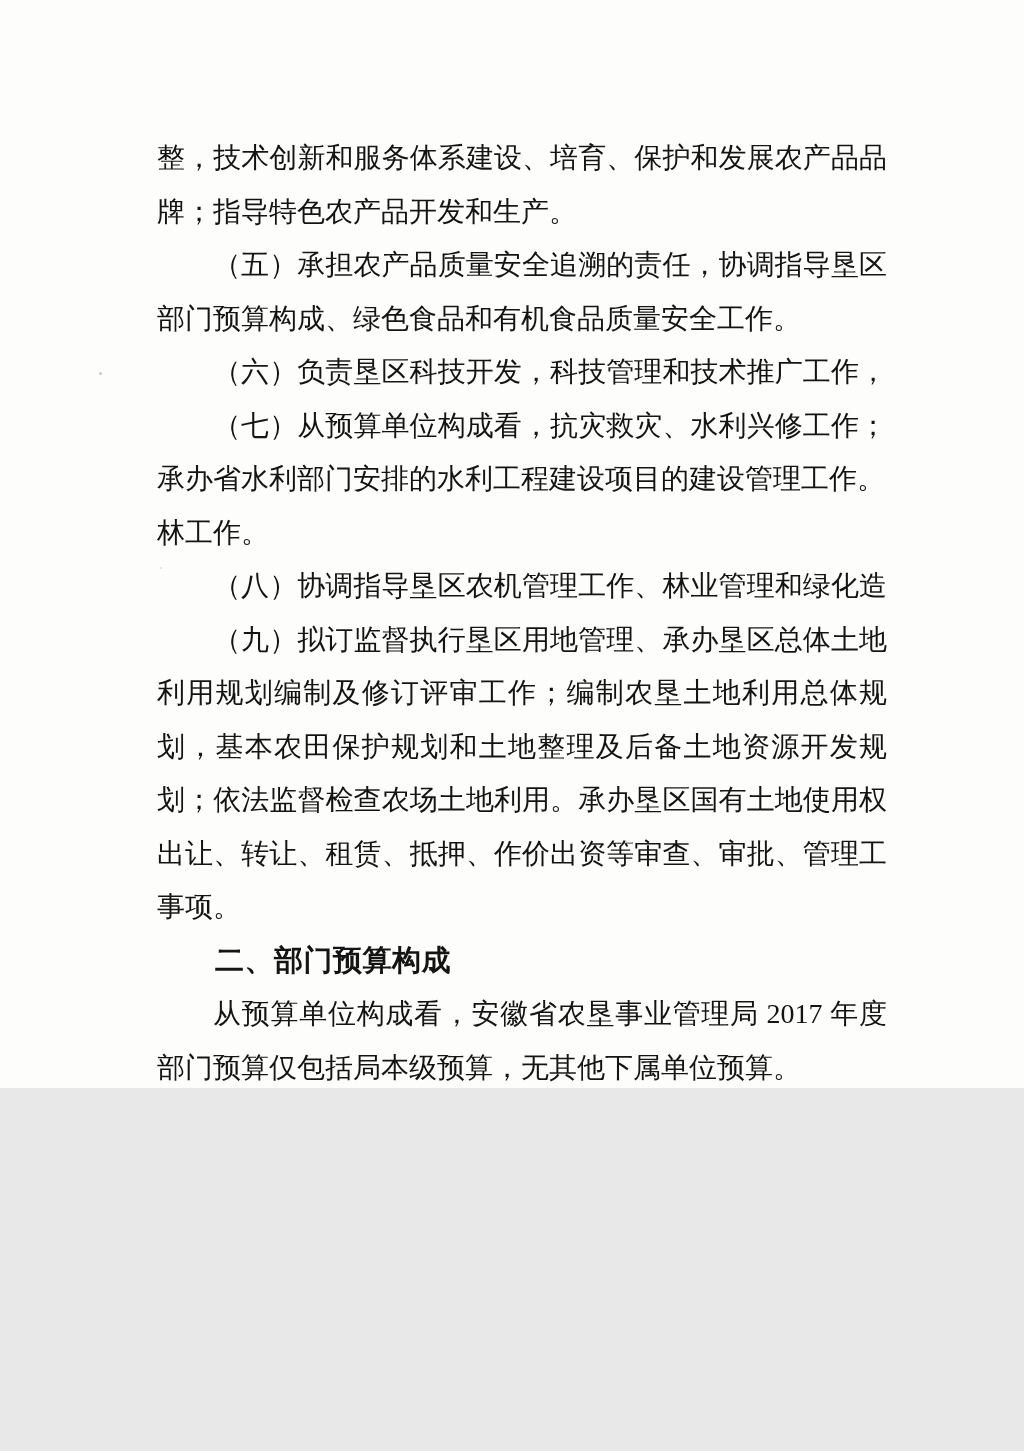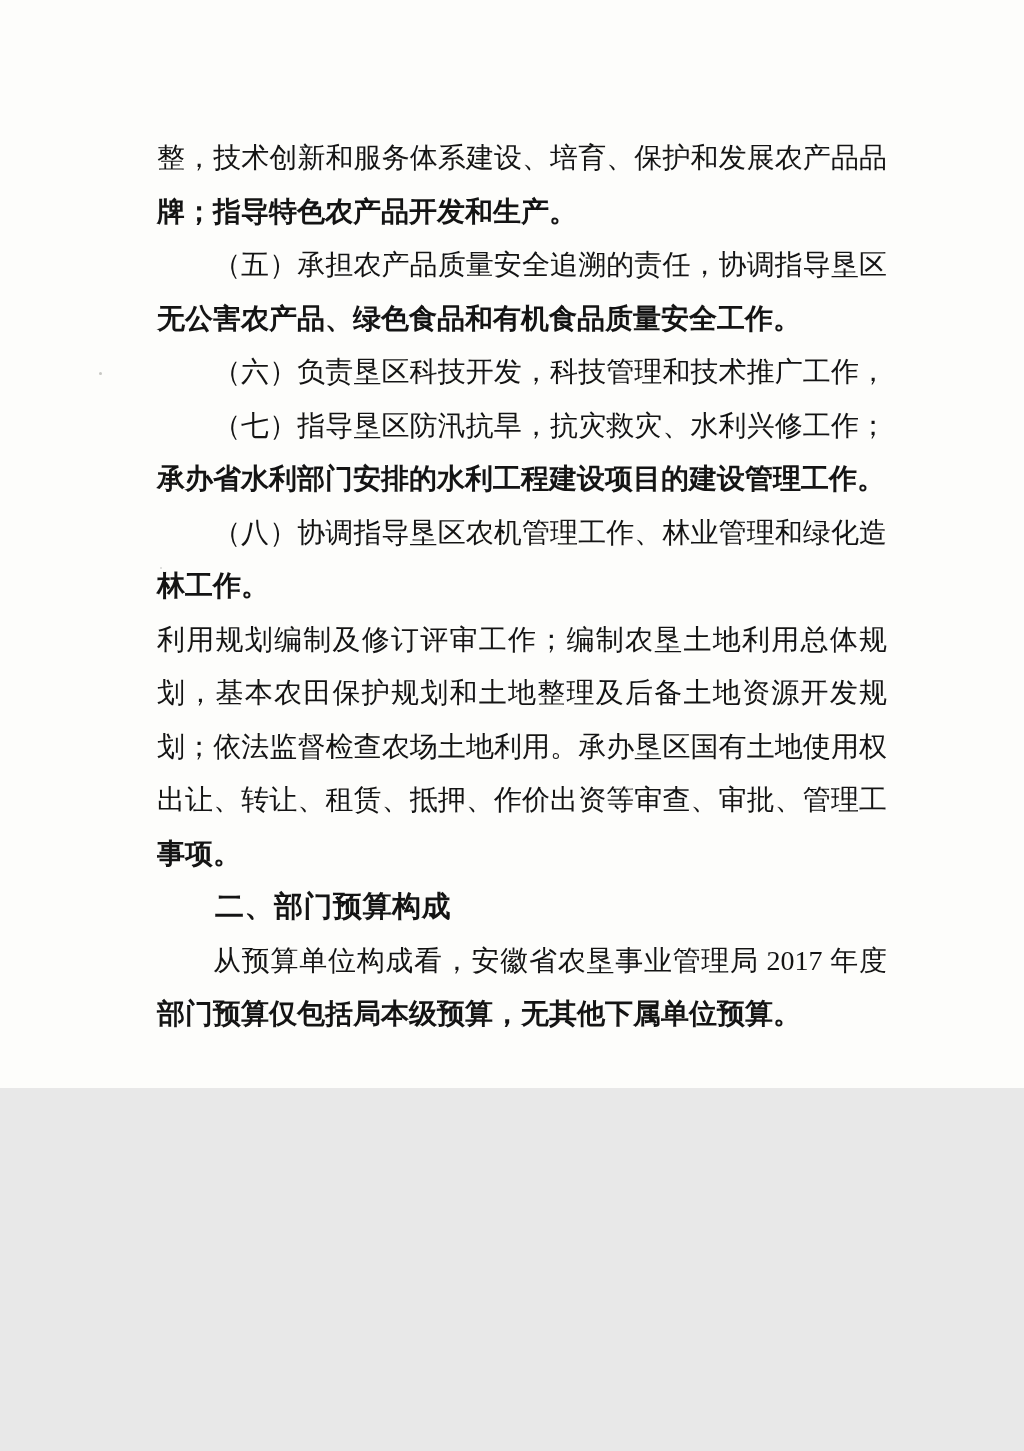--- a/index.html
+++ b/index.html
@@ -28,21 +28,20 @@
     line-height: 53.5px;
     height: 53.5px;
     white-space: normal;
     text-align: justify;
     text-align-last: justify;
     letter-spacing: 0;
     -webkit-font-smoothing: antialiased;
   }
   .line.last {
     text-align-last: left;
-    font-weight: bold;
   }
   .line.indent {
     text-indent: 2em;
   }
   .line.heading {
     font-family: Liberation Sans, sans-serif;
     font-weight: 700;
     font-size: 29px;
     letter-spacing: 0.5px;
   }
@@ -66,26 +65,27 @@
 </style>
 </head>
 <body>
 
 <div class="page">
 
   <div class="content">
     <div class="line">整，技术创新和服务体系建设、培育、保护和发展农产品品</div>
     <div class="line last">牌；指导特色农产品开发和生产。</div>
     <div class="line indent">（五）承担农产品质量安全追溯的责任，协调指导垦区</div>
-    <div class="line last">无公害农产品、绿色食品和有机食品质量安全工作。</div>
+    <div class="line last">部门预算构成、绿色食品和有机食品质量安全工作。</div>
     <div class="line indent">（六）负责垦区科技开发，科技管理和技术推广工作，</div>
-    <div class="line indent">（七）指导垦区防汛抗旱，抗灾救灾、水利兴修工作；</div>
+    <div class="line indent">（七）从预算单位构成看，抗灾救灾、水利兴修工作；</div>
     <div class="line last">承办省水利部门安排的水利工程建设项目的建设管理工作。</div>
+    <div class="line last">林工作。</div>
     <div class="line indent">（八）协调指导垦区农机管理工作、林业管理和绿化造</div>
-    <div class="line last">林工作。</div>
+    <div class="line indent">（九）拟订监督执行垦区用地管理、承办垦区总体土地</div>
     <div class="line">利用规划编制及修订评审工作；编制农垦土地利用总体规</div>
     <div class="line">划，基本农田保护规划和土地整理及后备土地资源开发规</div>
     <div class="line">划；依法监督检查农场土地利用。承办垦区国有土地使用权</div>
     <div class="line">出让、转让、租赁、抵押、作价出资等审查、审批、管理工</div>
     <div class="line last">事项。</div>
     <div class="line indent last heading">二、部门预算构成</div>
     <div class="line indent">从预算单位构成看，安徽省农垦事业管理局 2017 年度</div>
     <div class="line last">部门预算仅包括局本级预算，无其他下属单位预算。</div>
   </div>
 

